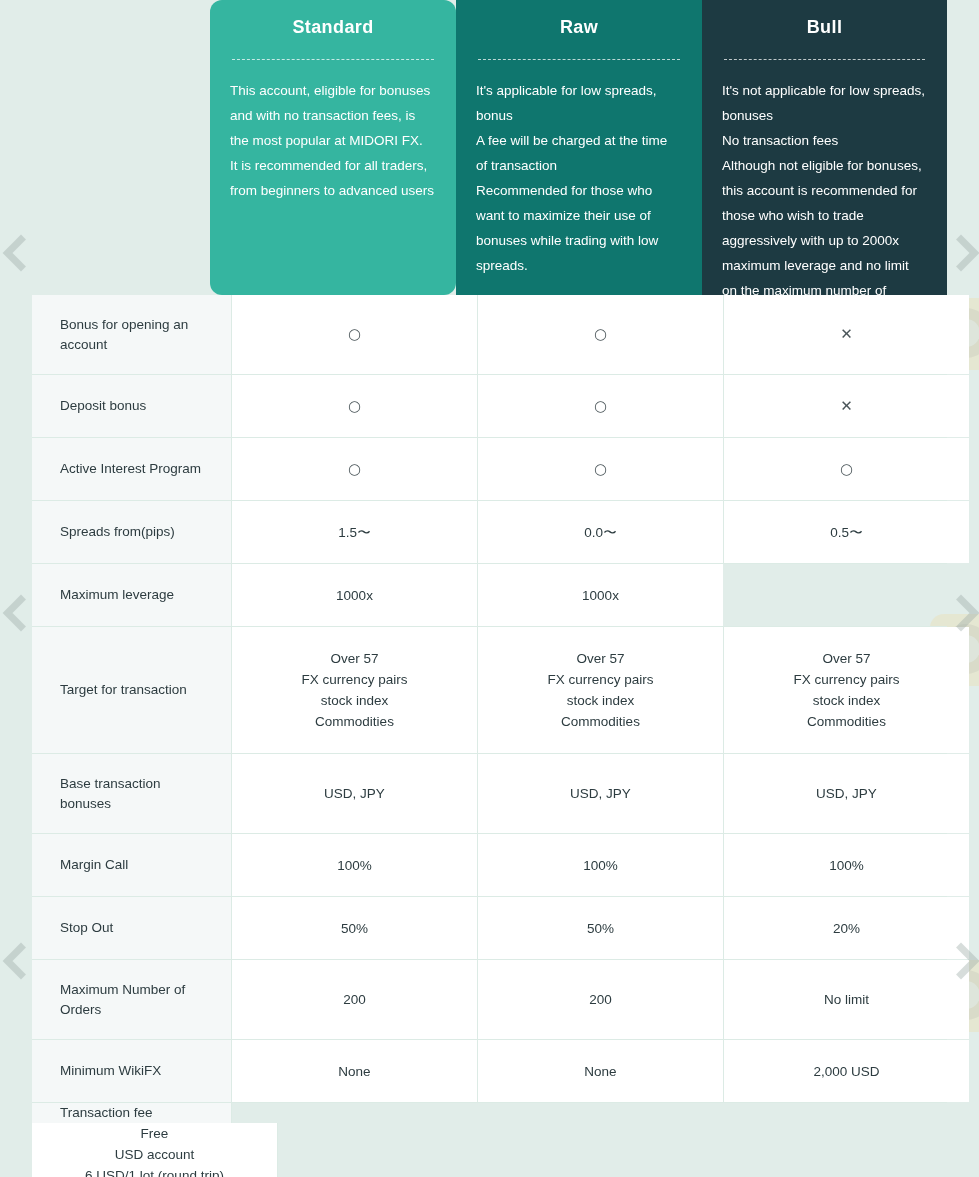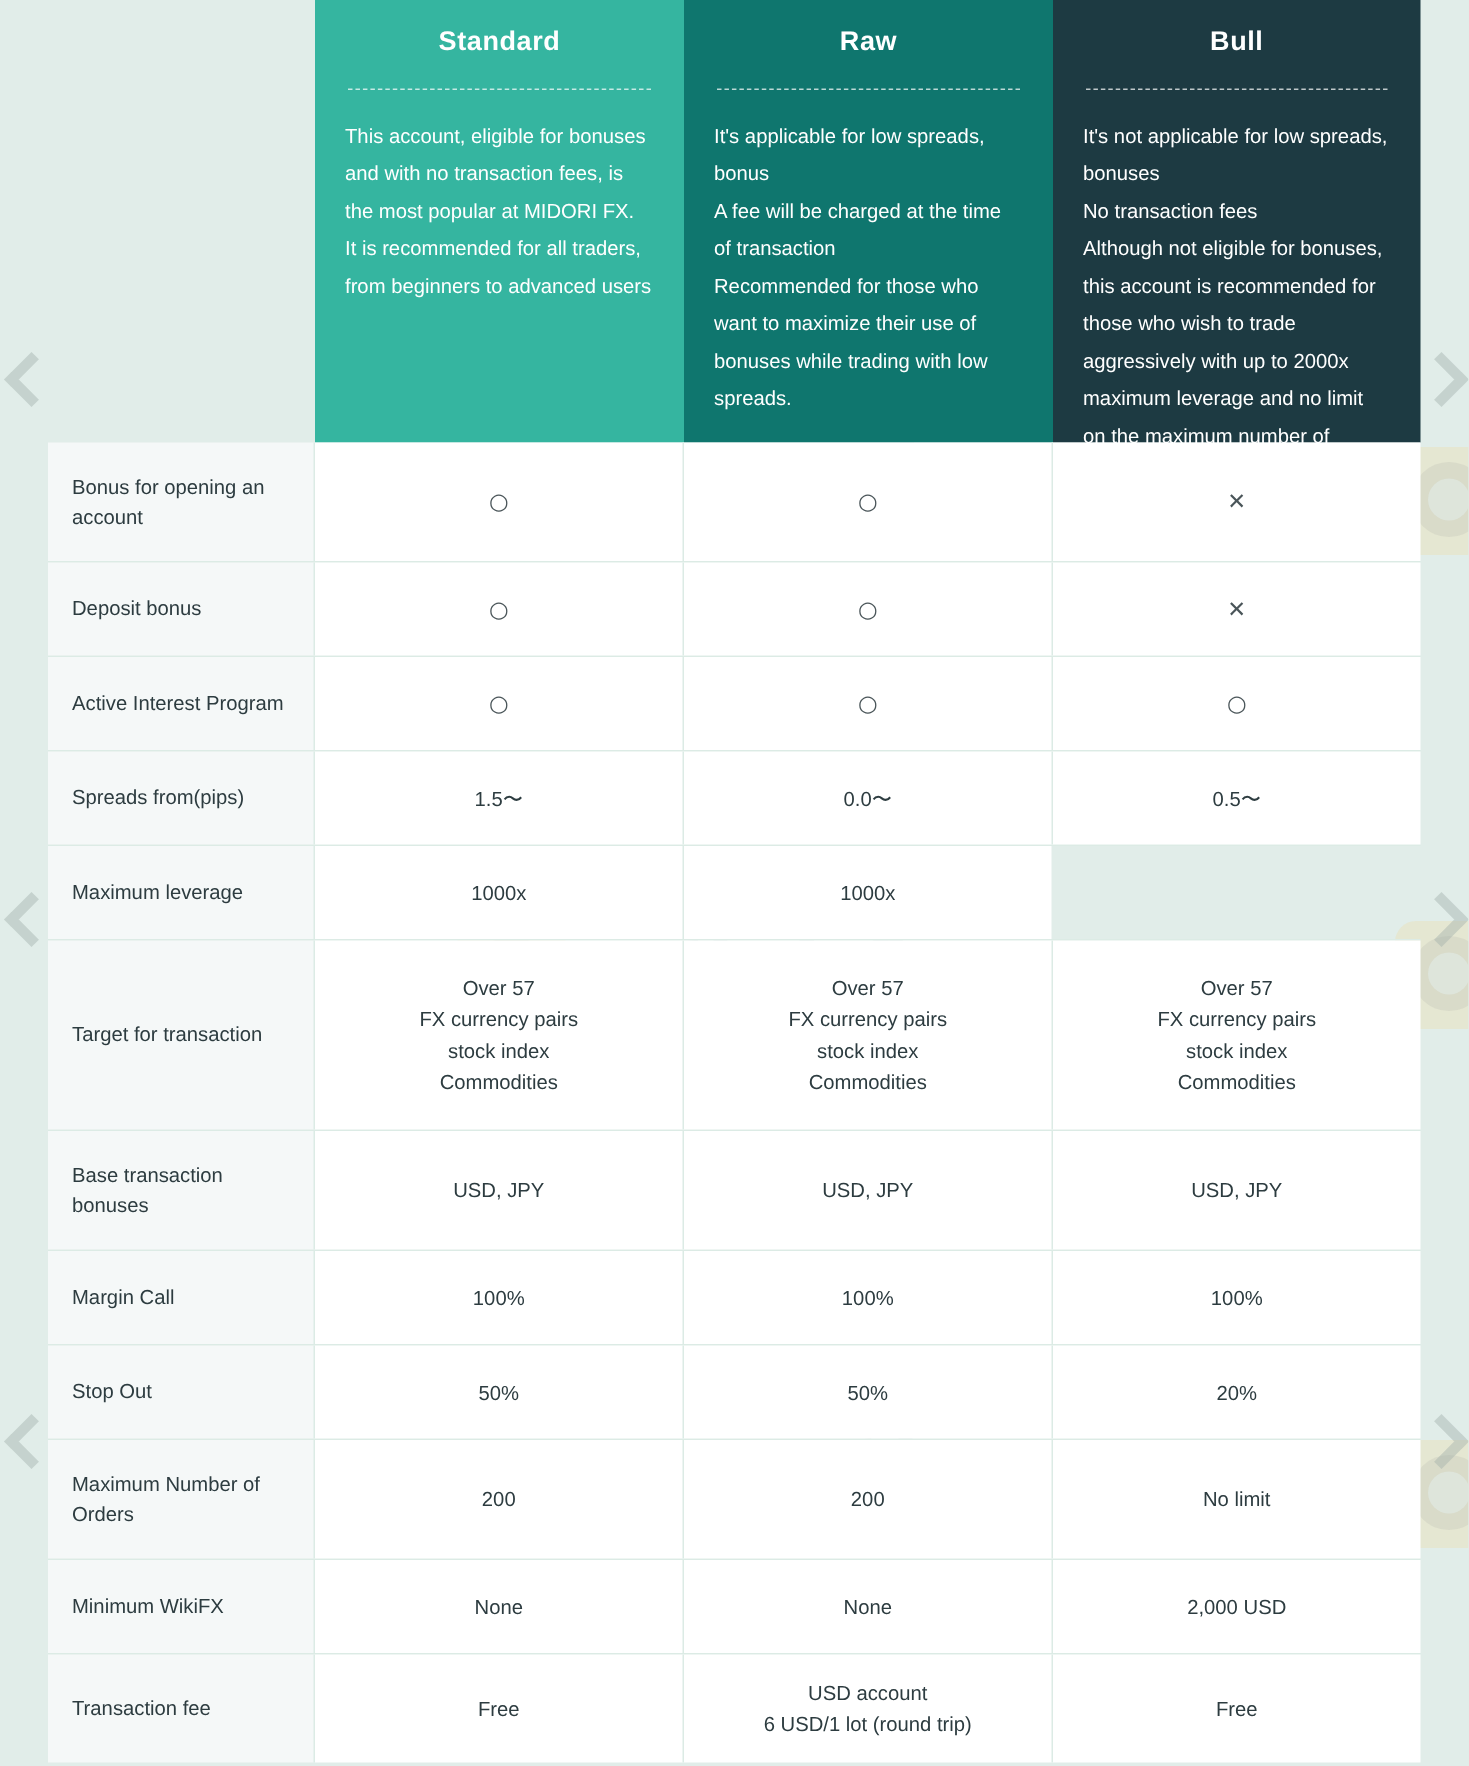--- a/index.html
+++ b/index.html
@@ -64,21 +64,21 @@
     left: 0; top: 0;
     width: 979px; height: 295px;
     display: flex;
   }
   .hdr-spacer { width: 210px; flex: none; }
   .hdr-col {
     flex: none;
     padding: 14px 20px 0 20px;
     color: #ffffff;
   }
-  .hdr-col.standard { width: 246px; background: #35b5a0; }
+  .hdr-col.standard { width: 246px; background: #35b5a0; border-radius: 12px; }
   .hdr-col.raw      { width: 246px; background: #0f766e; }
   .hdr-col.bull     { width: 245px; background: #1d3a42; }
 
   .hdr-title {
     text-align: center;
     font-size: 18px;
     font-weight: bold;
     letter-spacing: .4px;
     line-height: 1.5;
     padding-bottom: 8px;
@@ -100,26 +100,26 @@
     left: 32px; top: 295px;
     width: 915px;
   }
   .row {
     display: flex;
     border-bottom: 1px solid #dcebe5;
   }
   .row:last-child { border-bottom: none; }
 
   .cell-label {
-    width: 178px; flex: none;
+    width: 200px; flex: none;
     background: #f5f8f8;
     color: #2d3c40;
     font-size: 13.5px;
     line-height: 20px;
-    padding: 0 16px;
+    padding: 0 28px;
     display: flex;
     align-items: center;
     border-right: 1px solid #dcebe5;
   }
   .cell-val {
     width: 246px; flex: none;
     background: #ffffff;
     color: #2d3c40;
     font-size: 13.5px;
     line-height: 21px;
@@ -137,21 +137,21 @@
     font-size: 15px;
     line-height: 1;
     color: #4a5559;
     font-family: "DejaVu Sans", sans-serif;
   }
 
   
   .r-h80  { height: 80px; }
   .r-h63  { height: 63px; }
   .r-h127 { height: 127px; }
-  .r-h72  { height: 72px; }
+  .r-h72  { height: 72px; flex-direction: column; }
 </style>
 </head>
 <body>
 
 <div id="page">
 
   <div class="wm-badge" style="left:305px;top:298px;width:72px;height:72px;"></div>
   <div class="wm-lens" style="left:316px;top:308px;width:50px;height:50px;"></div>
   <div class="wm" style="left:392px;top:292px;font-size:66px;">WikiFX</div>
 

